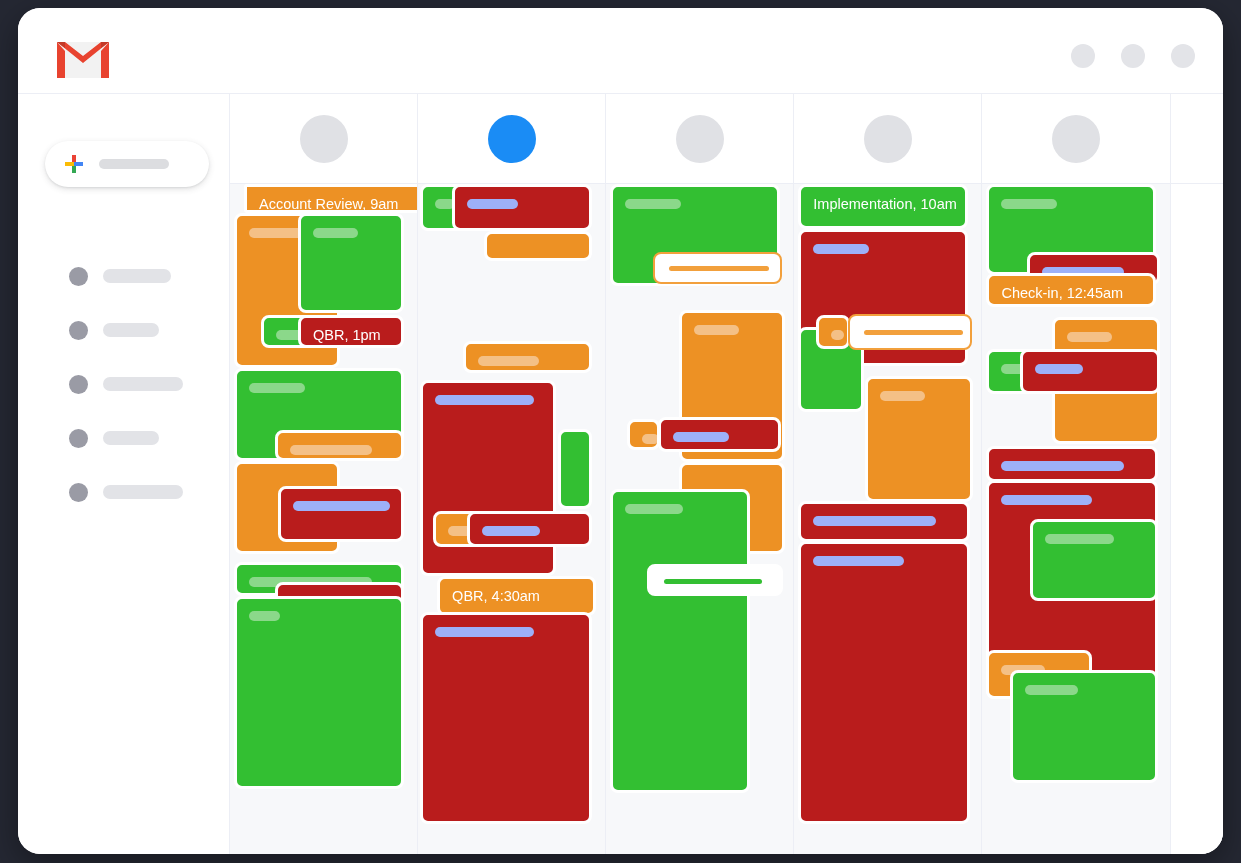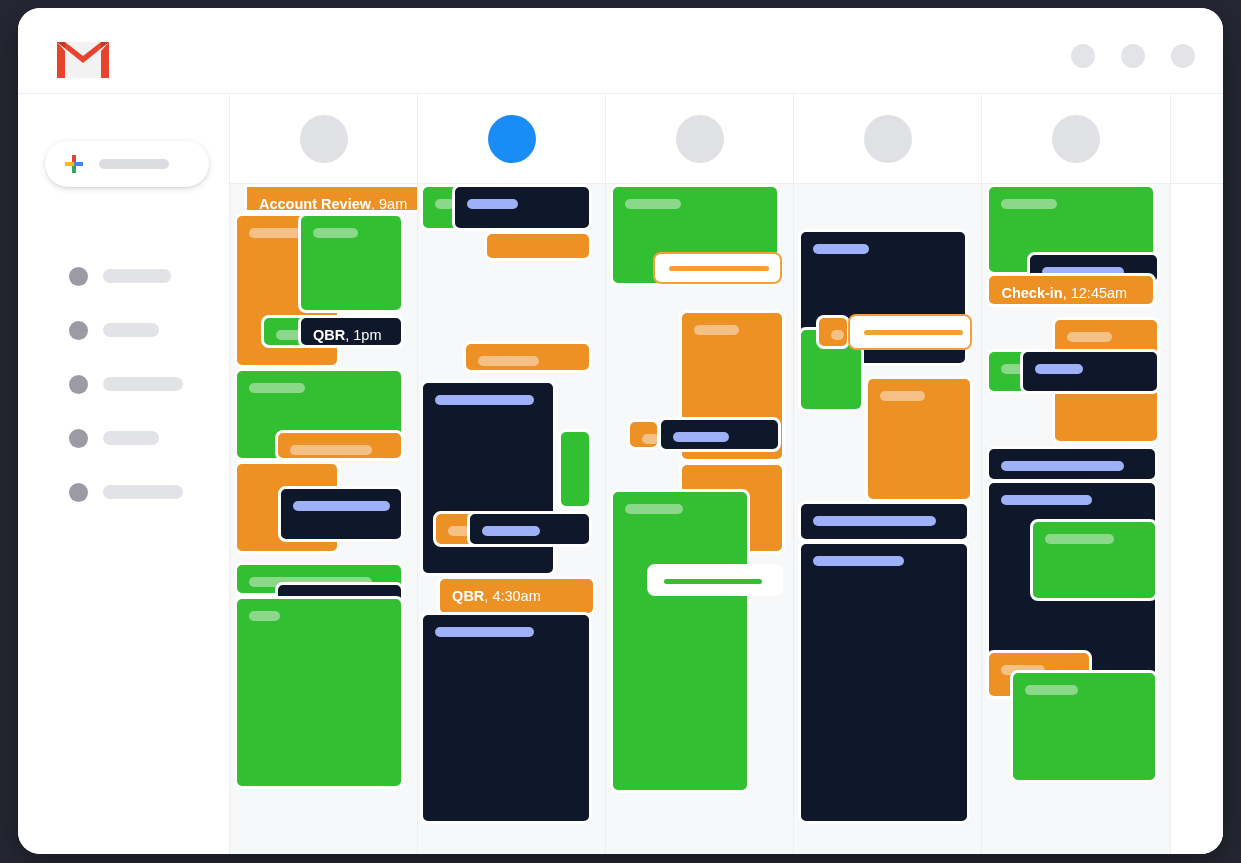--- a/index.html
+++ b/index.html
@@ -101,40 +101,40 @@
 
   
   .ev {
     position: absolute;
     border-radius: 8px;
     border: 3px solid #ffffff;
     overflow: hidden;
   }
   .ev.sq { border-radius: 3px; }
   .ev.green  { background: #33bf32; }
-  .ev.blue   { background: #0f172a; text-align: center; }
+  .ev.blue   { background: #b91c1c; text-align: center; }
   .ev.orange { background: #ed9124; }
   .ev.outline-orange { background: #ffffff; border: 2px solid #f2a03c; }
   .ev.outline-green  { background: #ffffff; border: 3px solid #ffffff; box-shadow: 0 0 0 0 #fff; }
   .ev .ph {
     position: absolute; left: 12px; top: 12px;
     height: 10px; border-radius: 5px;
   }
   .ev.green  .ph { background: #8bd88a; }
   .ev.blue   .ph { background: #9db0f8; }
   .ev.orange .ph { background: #f4c086; }
   .ev.outline-orange .ph { background: #f2a03c; height: 5px; }
   .ev.outline-green  .ph { background: #33bf32; height: 5px; }
   .ev .lbl {
     position: absolute; left: 12px; top: 9px;
     color: #ffffff;
     font-size: 14.5px;
     white-space: nowrap;
   }
-  .ev .lbl b { font-weight: 700; }
+  .ev .lbl b { font-weight: 400; }
   .ev .lbl span { font-weight: 400; }
 </style>
 </head>
 <body>
 
 <div id="root">
   <div class="window">
 
     <div class="topbar">
       <div class="gmail-logo">
@@ -290,20 +290,23 @@
             </div>
             <div class="ev orange" style="left: 73px; top: 278px; width: 106px; height: 92px;"></div>
             <div class="ev green" style="left: 4px; top: 305px; width: 140px; height: 304px;">
               <span class="ph" style="width: 58px;"></span>
             </div>
             <div class="ev outline-green" style="left: 41px; top: 380px; width: 136px; height: 32px;">
               <span class="ph" style="width: 98px; top: 11.5px; left: 14px;"></span>
             </div>
           </div>
           <div class="day-col">
+            <div class="ev green" style="left: 4px; top: 0px; width: 170px; height: 45px;">
+              <div class="lbl"><b>Implementation</b><span>, 10am</span></div>
+            </div>
             <div class="ev blue" style="left: 4px; top: 45px; width: 170px; height: 137px;">
               <span class="ph" style="width: 56px;"></span>
             </div>
             <div class="ev green" style="left: 4px; top: 143px; width: 66px; height: 85px;"></div>
             <div class="ev orange" style="left: 22px; top: 131px; width: 34px; height: 34px;">
               <span class="ph" style="width: 13px;"></span>
             </div>
             <div class="ev outline-orange" style="left: 54px; top: 130px; width: 124px; height: 36px;">
               <span class="ph" style="width: 99px; top: 13.5px; left: 14px;"></span>
             </div>

